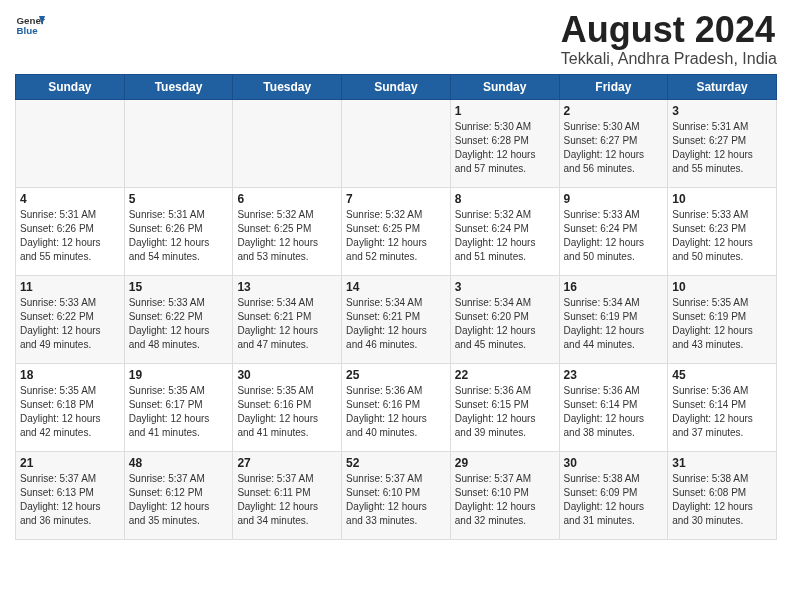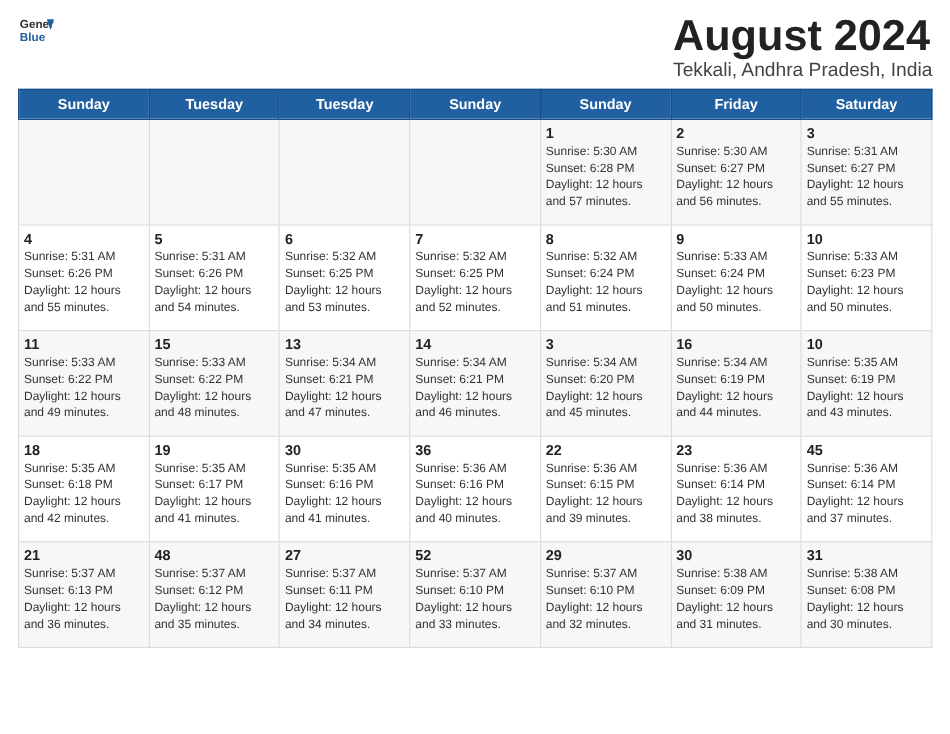--- a/index.html
+++ b/index.html
@@ -264,21 +264,21 @@
 and 41 minutes.</div>
         </td>
         <td>
           <span class="day-num">30</span>
           <div class="cell-info" style="white-space: pre-line;">Sunrise: 5:35 AM
 Sunset: 6:16 PM
 Daylight: 12 hours
 and 41 minutes.</div>
         </td>
         <td>
-          <span class="day-num">36</span>
+          <span class="day-num">25</span>
           <div class="cell-info" style="white-space: pre-line;">Sunrise: 5:36 AM
 Sunset: 6:16 PM
 Daylight: 12 hours
 and 40 minutes.</div>
         </td>
         <td>
           <span class="day-num">22</span>
           <div class="cell-info" style="white-space: pre-line;">Sunrise: 5:36 AM
 Sunset: 6:15 PM
 Daylight: 12 hours

